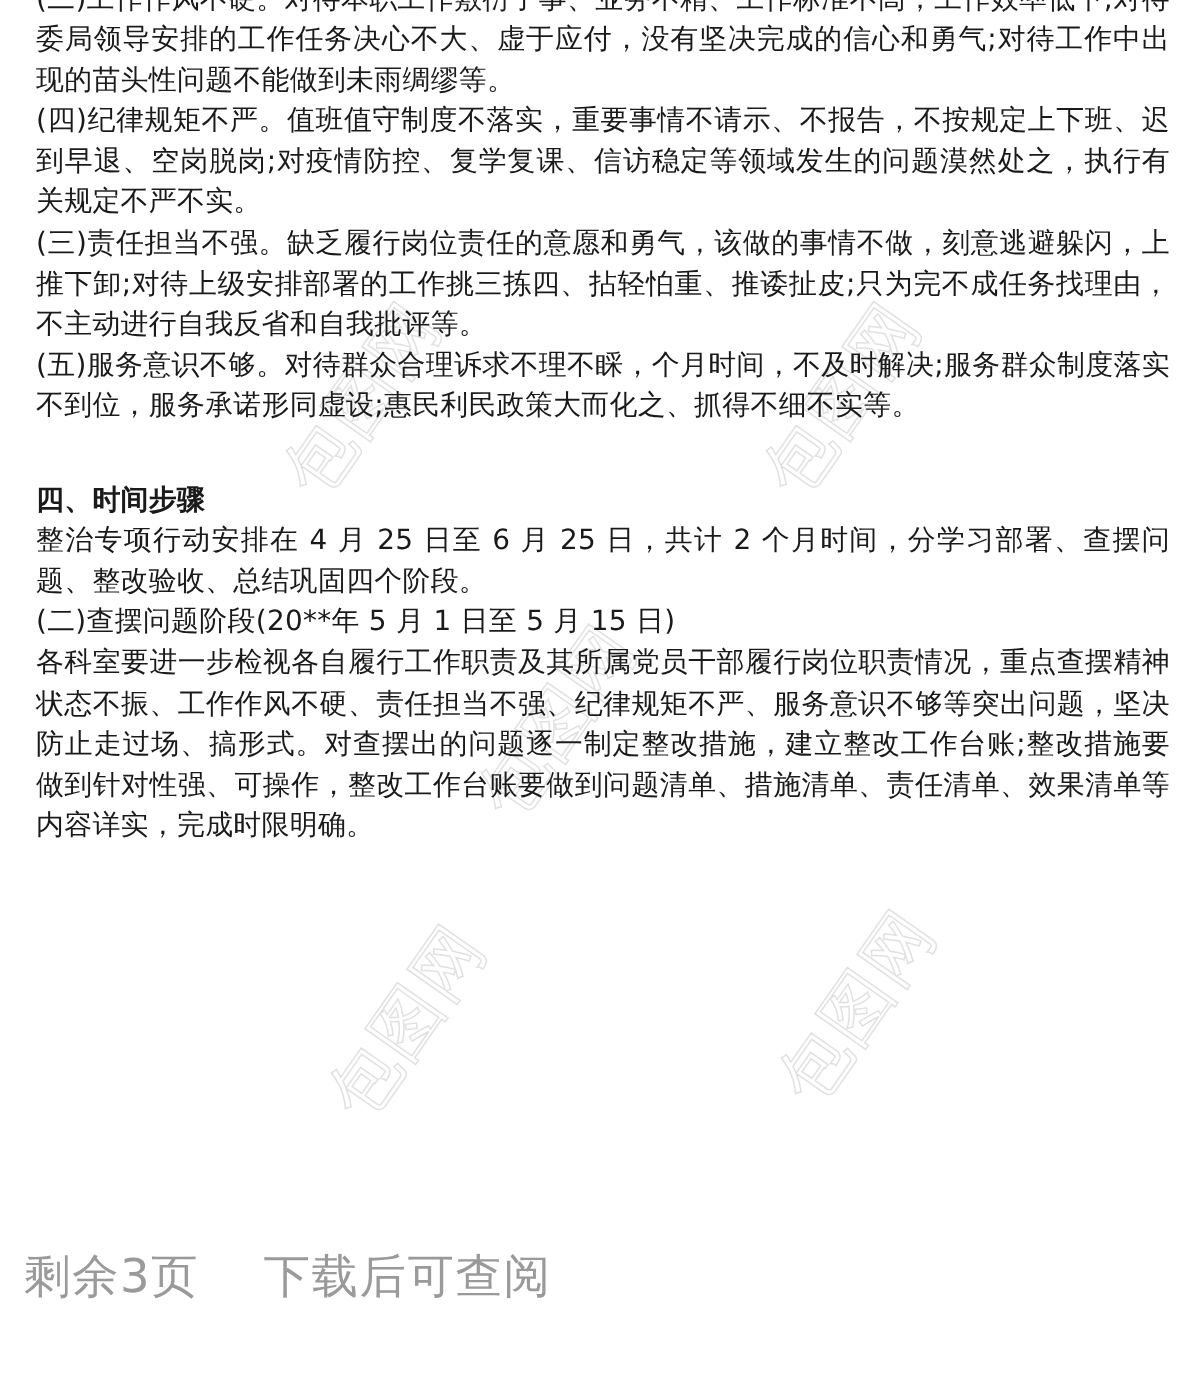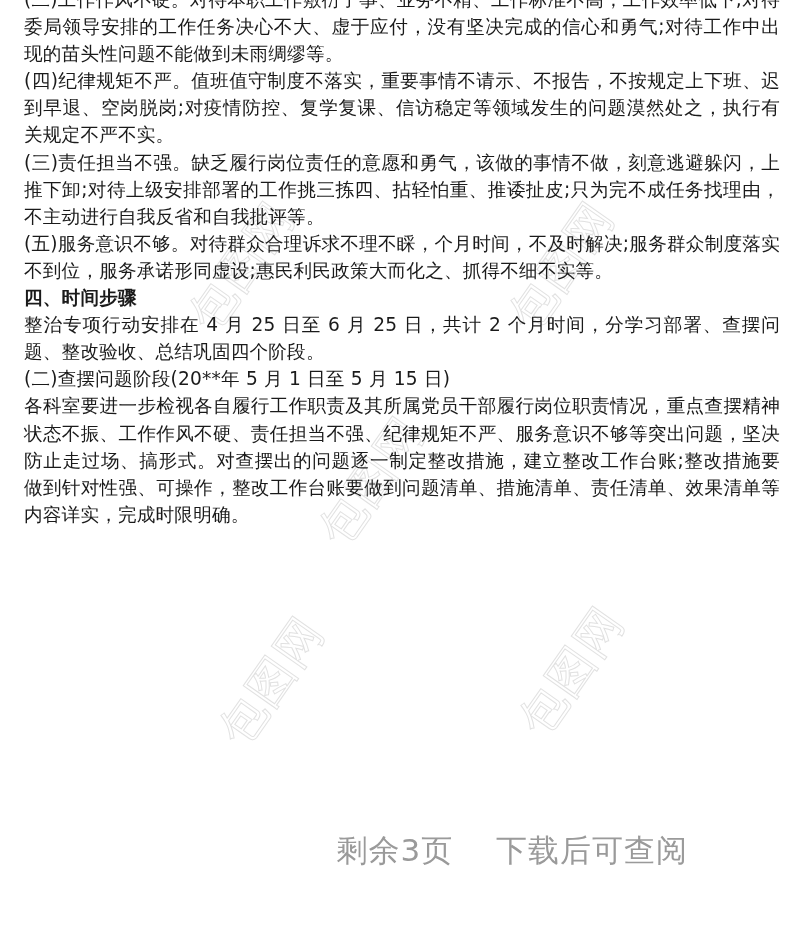--- a/index.html
+++ b/index.html
@@ -1,27 +1,27 @@
 <!DOCTYPE html>
 <html><head>
 <meta charset="utf-8">
 <style>
   html, body { margin: 0; padding: 0; background: #ffffff; }
   body { width: 800px; height: 930px; overflow: hidden; position: relative;
          font-family: "DejaVu Sans", "Liberation Sans", sans-serif; color: #1a1a1a; }
   .doc { position: absolute; left: 24px; top: -14px; width: 756px;
          font-size: 18.6px; line-height: 27.1px; }
   .doc p { margin: 0; text-align: justify; text-align-last: left; letter-spacing: 0.2px; }
-  .doc .h { font-weight: bold; }
+  .doc .h { font-weight: bold; margin-top: 36px; }
   .watermark { position: absolute; color: rgba(180,180,180,0.18); font-size: 46px;
                transform: rotate(-55deg); font-family: "DejaVu Sans", sans-serif;
                -webkit-text-stroke: 1px rgba(170,170,170,0.35); color: transparent;
                pointer-events: none; letter-spacing: 2px; }
   .fade { position: absolute; left: 0; top: 775px; width: 800px; height: 155px; background: #ffffff; }
-  .more { position: absolute; left: 0; top: 830px; width: 704px; text-align: right;
+  .more { position: absolute; left: 0; top: 830px; width: 704px; text-align: left;
           font-size: 31px; color: #9a9a9a; font-family: "DejaVu Sans", "Liberation Sans", sans-serif;
           letter-spacing: 1px; }
   .more span { margin: 0 16px; }
 </style>
 </head>
 <body>
 
 <div class="watermark" style="left:170px; top:235px;">包图网</div>
 <div class="watermark" style="left:490px; top:235px;">包图网</div>
 <div class="watermark" style="left:300px; top:450px;">包图网</div>

